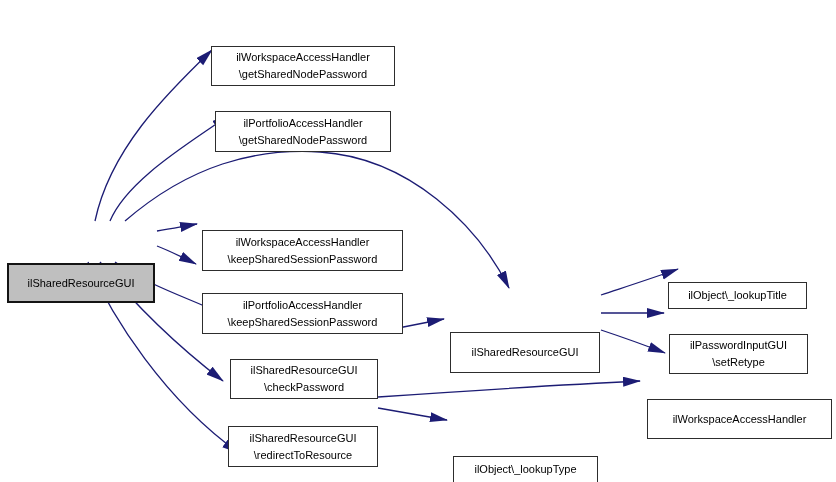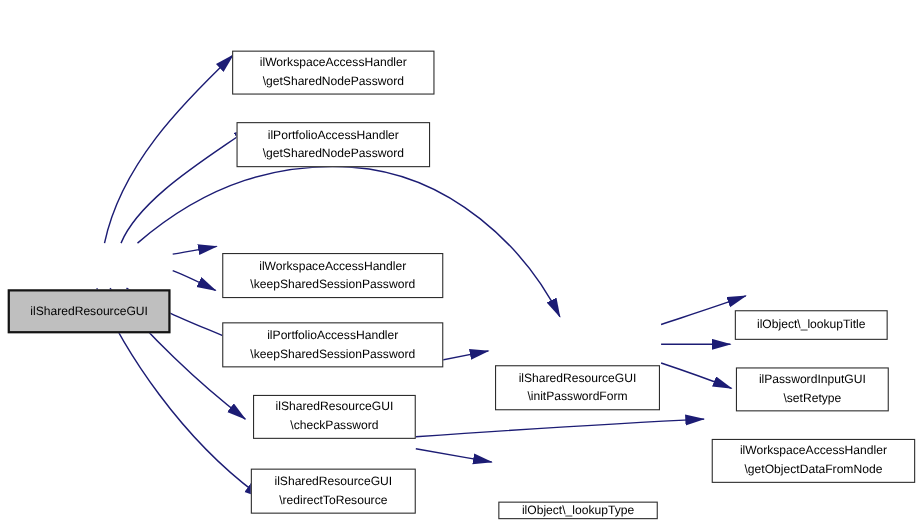--- a/index.html
+++ b/index.html
@@ -104,34 +104,32 @@
     <span>ilSharedResourceGUI</span>
     <span>\redirectToResource</span>
   </div>
 
   <div class="node" style="left:242px; top:448px; width:121px; height:27px;font-style:italic;">
     <span>ilUtil\sendFailure</span>
   </div>
 
   <div class="node" style="left:450px; top:291px; width:150px; height:41px;">
     <span>ilSharedResourceGUI</span>
-    <span>\initPasswordForm</span>
   </div>
 
   <div class="node" style="left:669px; top:293px; width:139px; height:40px;">
     <span>ilPasswordInputGUI</span>
     <span>\setRetype</span>
   </div>
 
   <div class="node" style="left:668px; top:241px; width:139px; height:27px;">
     <span>ilObject\_lookupTitle</span>
   </div>
 
   <div class="node" style="left:647px; top:358px; width:185px; height:40px;">
     <span>ilWorkspaceAccessHandler</span>
-    <span>\getObjectDataFromNode</span>
   </div>
 
-  <div class="node" style="left:453px; top:415px; width:145px; height:16px;">
+  <div class="node" style="left:453px; top:415px; width:145px; height:27px;">
     <span>ilObject\_lookupType</span>
   </div>
 
 </div>
 
 </body></html>

